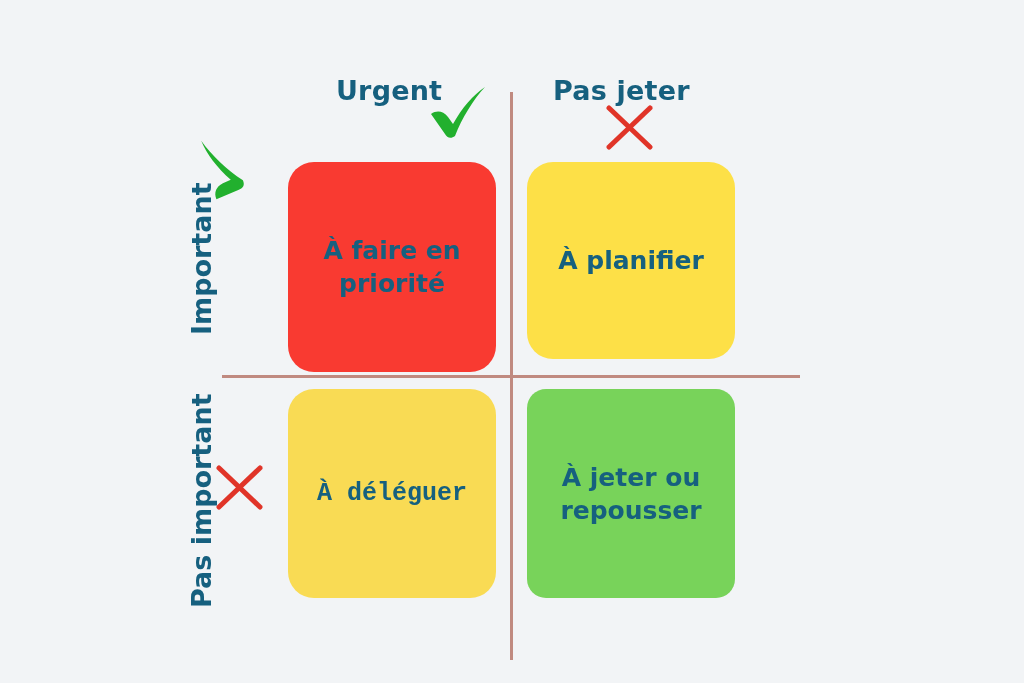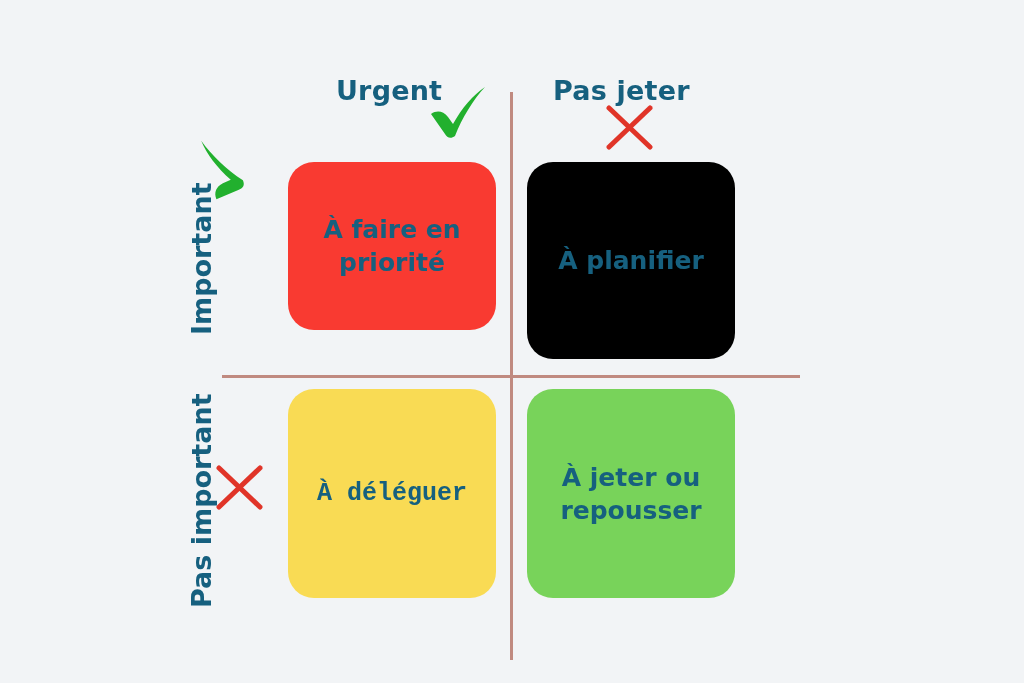--- a/index.html
+++ b/index.html
@@ -87,38 +87,39 @@
     text-align: center;
     color: #16607f;
     font-size: 25px;
     font-weight: bold;
     line-height: 1.32;
     padding: 0 16px;
     box-sizing: border-box;
   }
   .quad-do {
     left: 288px; top: 162px;
-    width: 208px; height: 168px;
+    width: 208px; height: 210px;
     background: #f93a31;
   }
   .quad-plan {
     left: 527px; top: 162px;
     width: 208px; height: 197px;
-    background: #000000;
+    background: #fde047;
   }
   .quad-delegate {
     left: 288px; top: 389px;
     width: 208px; height: 209px;
     background: #f9db54;
     font-family: Liberation Mono, monospace;
   }
   .quad-drop {
     left: 527px; top: 389px;
     width: 208px; height: 209px;
     background: #78d35a;
+    border-radius: 19px;
   }
 </style>
 </head>
 <body>
 
 <div class="matrix">
 
   <div class="divider-v"></div>
   <div class="divider-h"></div>
 

